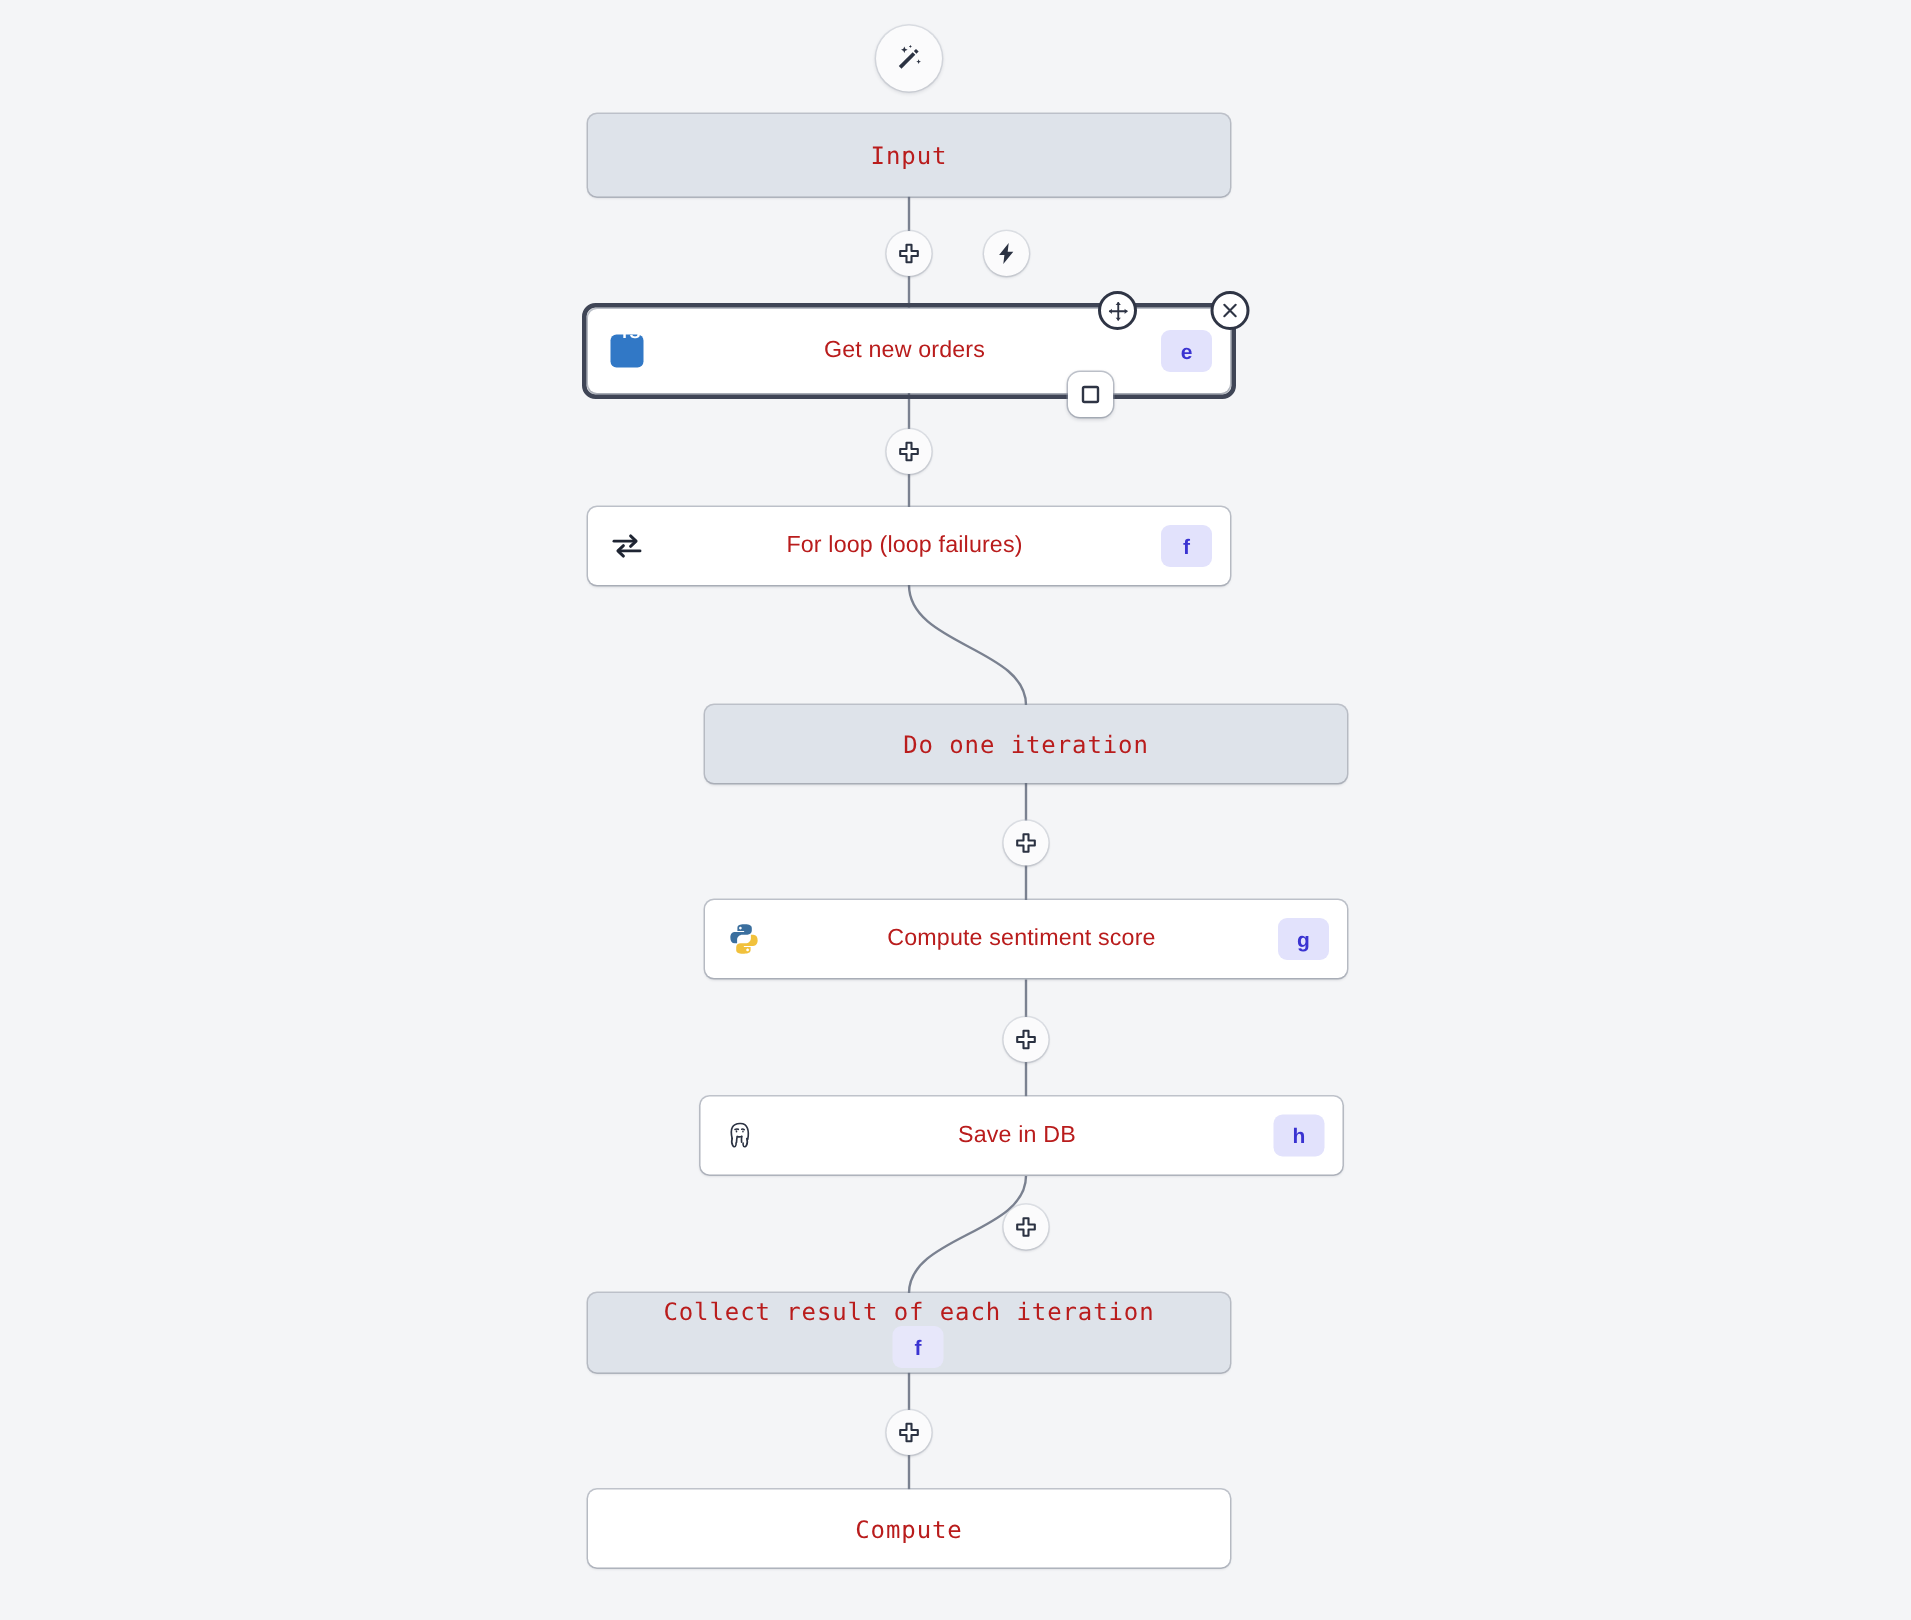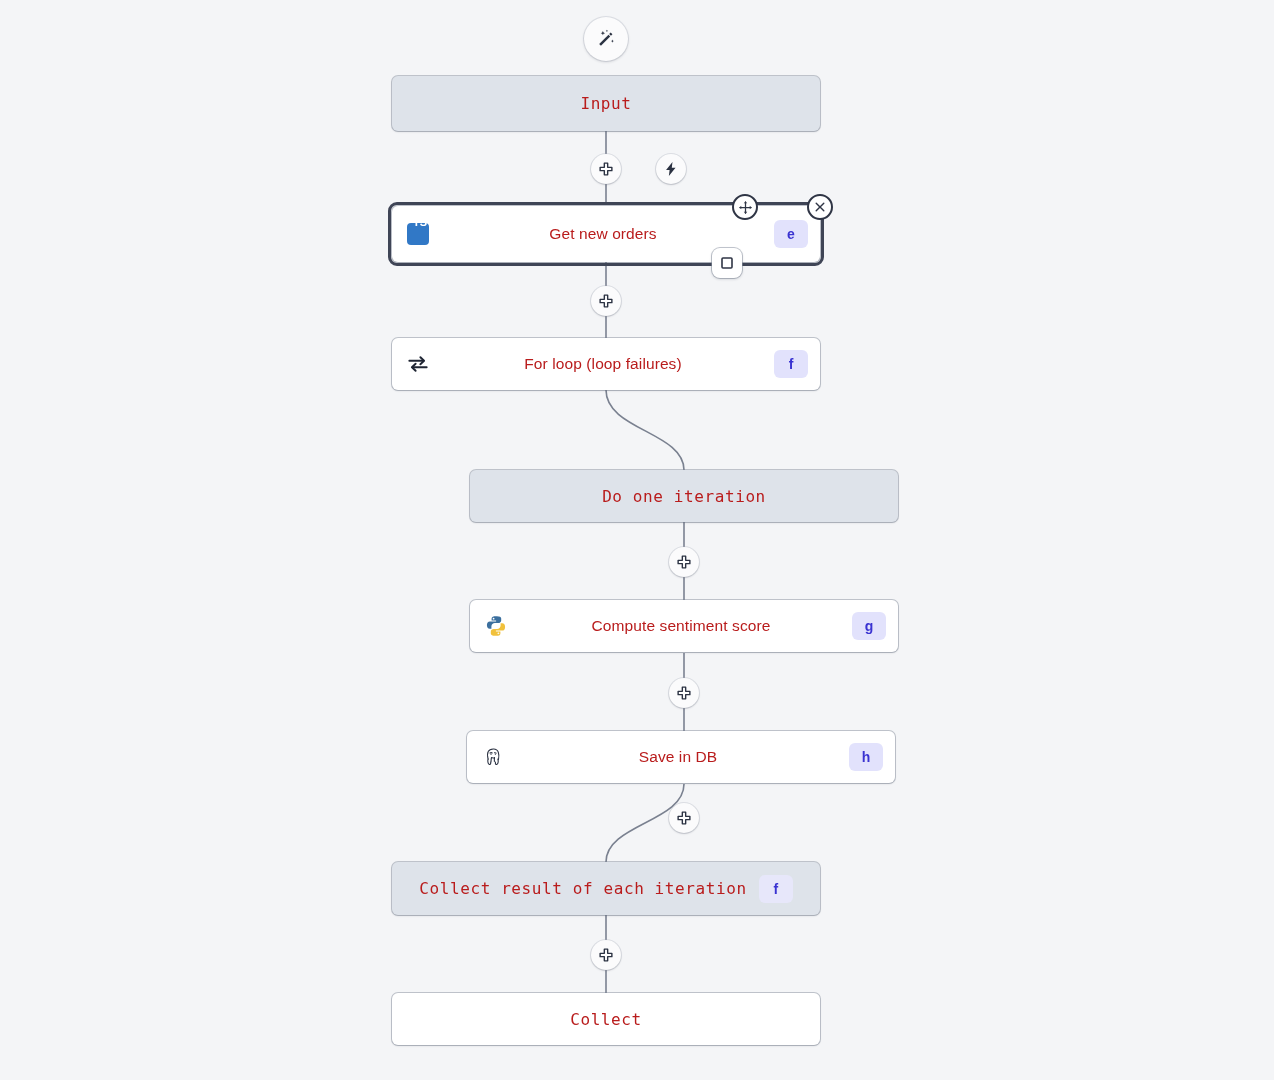--- a/index.html
+++ b/index.html
@@ -335,28 +335,28 @@
     <span class="node-label">Save in DB</span>
     <span class="kbd">h</span>
   </div>
 
   <div class="round-btn" style="left:669px; top:803px;">
     <svg width="16" height="16" viewBox="0 0 24 24">
       <path d="M9.5 3.2 h5 v6.3 h6.3 v5 h-6.3 v6.3 h-5 v-6.3 H3.2 v-5 h6.3 Z" fill="#ffffff" stroke="#2b3242" stroke-width="2.1" stroke-linejoin="round"></path>
     </svg>
   </div>
 
-  <div class="node struct" style="left:392px; top:862px; width:428px; height:53px;">
+  <div class="node struct" style="left:392px; top:862px; width:428px; height:53px;flex-direction:column;">
     <span class="node-label">Collect result of each iteration</span>
     <span class="kbd ghost" style="margin-left:12px;">f</span>
   </div>
 
   <div class="round-btn" style="left:591px; top:940px;">
     <svg width="16" height="16" viewBox="0 0 24 24">
       <path d="M9.5 3.2 h5 v6.3 h6.3 v5 h-6.3 v6.3 h-5 v-6.3 H3.2 v-5 h6.3 Z" fill="#ffffff" stroke="#2b3242" stroke-width="2.1" stroke-linejoin="round"></path>
     </svg>
   </div>
 
   <div class="node plain" style="left:392px; top:993px; width:428px; height:52px;">
-    <span class="node-label">Collect</span>
+    <span class="node-label">Compute</span>
   </div>
 
 </div>
 
 </body></html>

